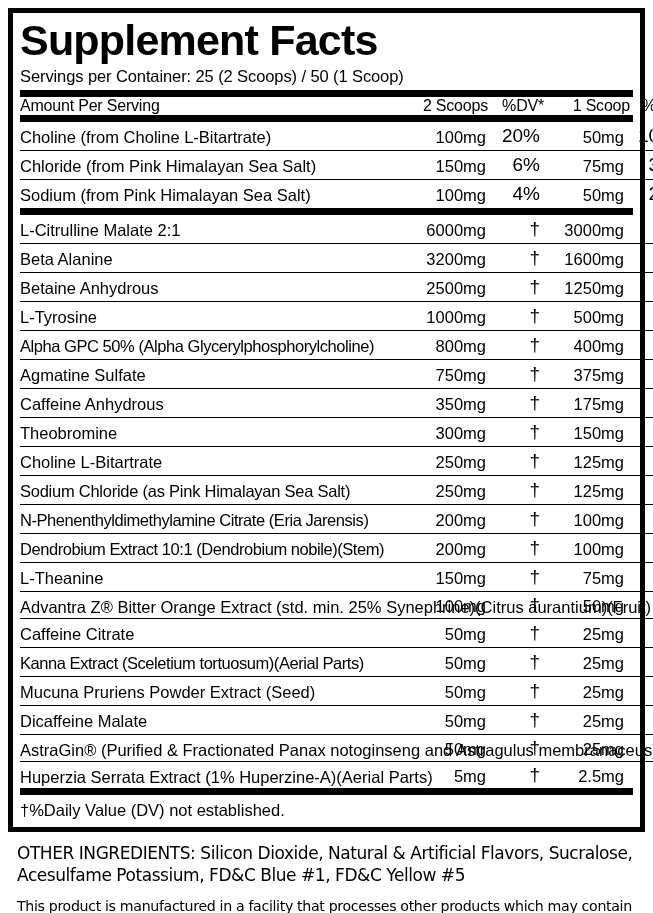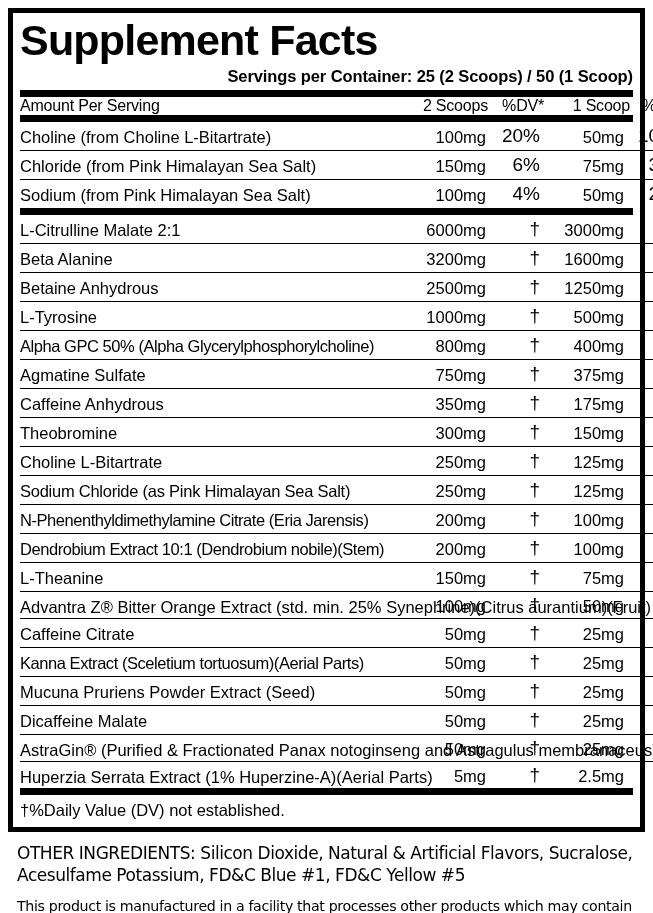--- a/index.html
+++ b/index.html
@@ -42,23 +42,22 @@
     letter-spacing: -0.8px;
     margin: 2px 0 3px 0;
     white-space: nowrap;
   }
   .serving-line {
     font-size: 16.5px;
     line-height: 20px;
     white-space: nowrap;
   }
   .serving-line.bold {
-    font-weight: bold;
+    font-weight: normal;
     letter-spacing: -0.1px;
-    text-align: right;
   }
 
   
   .rule-thick {
     height: 7px;
     background: #000;
     margin: 4px 0 0 0;
   }
   .rule-thick-2 {
     height: 7px;

